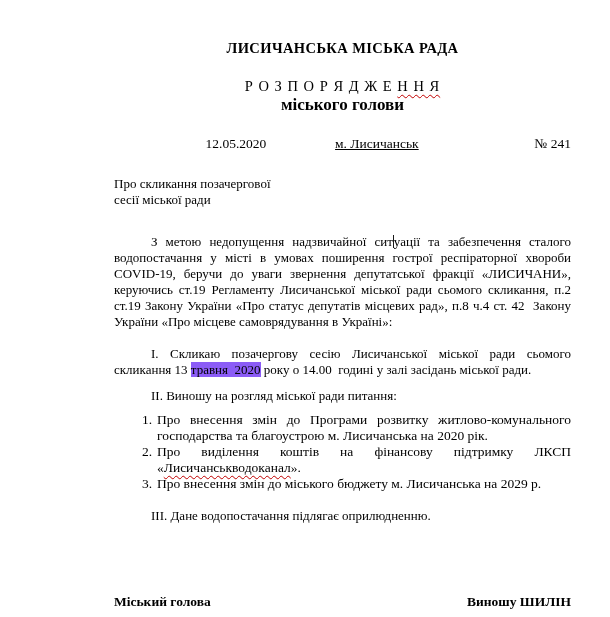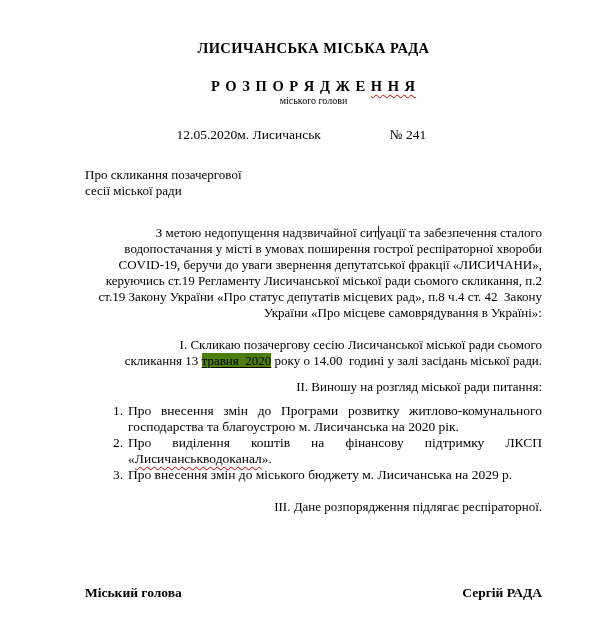--- a/index.html
+++ b/index.html
@@ -12,82 +12,81 @@
     width: 610px;
     height: 617px;
     background: #ffffff;
     font-family: "Liberation Serif", "DejaVu Serif", serif;
     color: #000000;
     overflow: hidden;
     box-sizing: border-box;
     padding-top: 40px;
   }
   .content {
-    margin-left: 85px;
+    margin-left: 114px;
     width: 457px;
   }
   .center { text-align: center; }
   .org-name {
     font-weight: bold;
     font-size: 14.5px;
     letter-spacing: 0.4px;
   }
   .doc-type {
-    font-weight: bold;
+    font-weight: normal;
     font-size: 14.5px;
     margin-top: 21px;
     letter-spacing: 1px;
     white-space: pre;
   }
   .doc-type-sub {
-    font-weight: normal;
-    font-size: 10px;
+    font-weight: bold;
+    font-size: 17px;
     margin-top: 0px;
   }
   .squiggly {
     text-decoration: underline;
     text-decoration-style: wavy;
     text-decoration-color: #c00000;
     text-decoration-thickness: 1px;
     text-underline-offset: 3px;
   }
   .date-row {
     display: flex;
     margin-top: 21px;
     font-size: 13.5px;
   }
   .date-row .cell-l { flex: 1; text-align: right; }
-  .date-row .cell-m { flex: 1; text-align: left; }
-  .date-row .cell-r { flex: 1; text-align: left; }
+  .date-row .cell-m { flex: 1; text-align: right; text-decoration: underline; }
+  .date-row .cell-r { flex: 1; text-align: right; }
   .subject {
     font-weight: normal;
     font-size: 13px;
     line-height: 16px;
     margin-top: 24px;
   }
   .para {
     font-size: 13px;
     line-height: 16px;
     margin: 0;
   }
   .justify { text-align: justify; }
-  .indent { text-indent: 37px; text-align: right; }
+  .indent { text-indent: 37px; }
   .mt-intro { margin-top: 26px; }
   .mt-16 { margin-top: 16px; }
   .mt-10 { margin-top: 10px; }
   .caret {
     display: inline-block;
     width: 1px;
     height: 13px;
     background: #1a1a1a;
     vertical-align: -2px;
   }
   .selection {
-    background: #4d7c0f;
-    text-decoration: underline;
+    background: #8b5cf6;
     text-decoration-thickness: 1px;
     text-underline-offset: 2px;
     white-space: pre;
   }
   .pre-space { white-space: pre-wrap; }
   .agenda {
     margin-top: 8px;
   }
   .agenda-row {
     display: flex;
@@ -153,21 +152,21 @@
         <span class="agenda-text"><span>Про виділення коштів на фінансову підтримку ЛКСП «</span><span class="squiggly">Лисичанськводоканал</span><span>».</span></span>
       </div>
 
       <div class="agenda-row">
         <span class="agenda-num">3.</span>
         <span class="agenda-text">Про внесення змін до міського бюджету м. Лисичанська на 2029 р.</span>
       </div>
 
     </div>
 
-    <p class="para indent mt-16"><span>ІІІ. Дане розпорядження підлягає респіраторної.</span></p>
+    <p class="para indent mt-16"><span>ІІІ. Дане водопостачання підлягає оприлюдненню.</span></p>
 
     <div class="sig-row">
       <span>Міський голова</span>
-      <span>Сергій РАДА</span>
+      <span>Виношу ШИЛІН</span>
     </div>
 
   </div>
 </div>
 
 </body></html>

